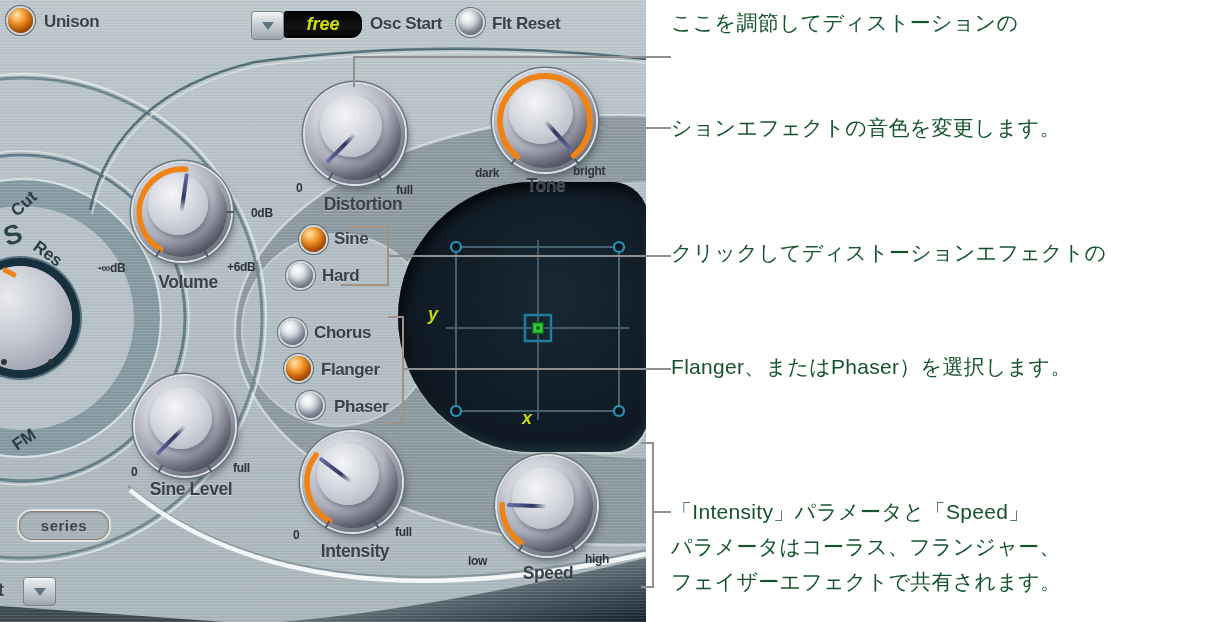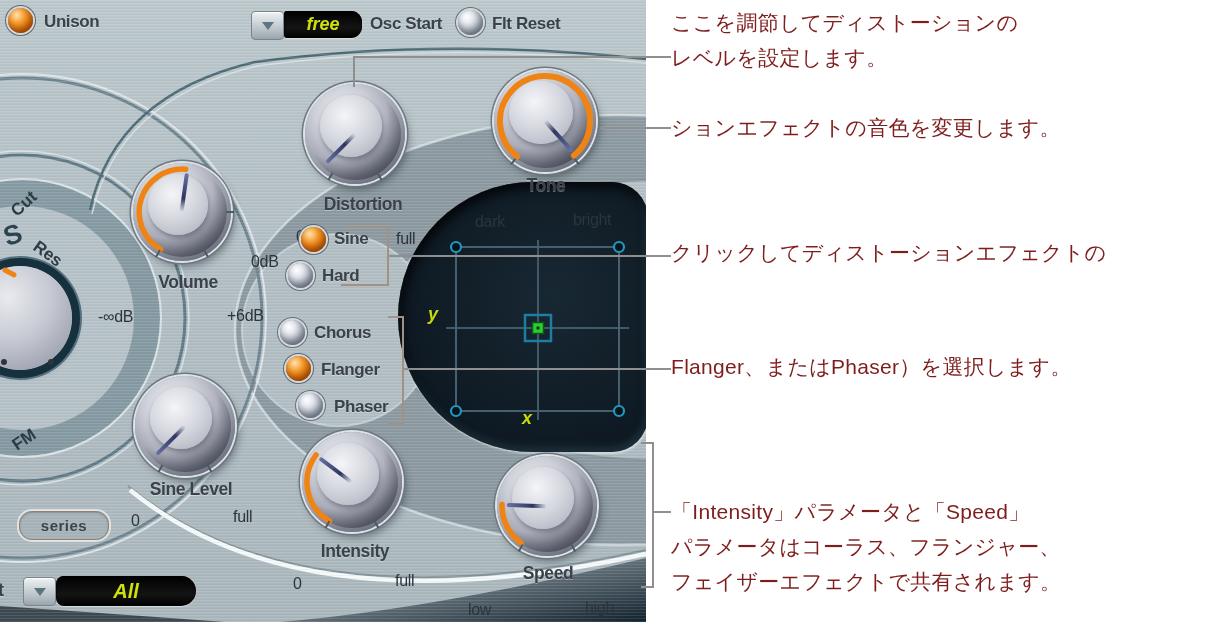--- a/index.html
+++ b/index.html
@@ -30,21 +30,21 @@
        background:radial-gradient(circle at 35% 28%,#ffffff 0%,#e6e9ee 25%,#b4bac4 58%,#7e8591 100%);
        box-shadow:0 0 0 2px #d2d8dc,0 0 0 3px #677179,inset -2px -4px 6px rgba(55,64,80,.55);}
   .led.on{background:radial-gradient(circle at 35% 28%,#ffe2ae 0%,#f49a2c 35%,#d96e08 68%,#944503 100%);
        box-shadow:0 0 0 2px #d2d8dc,0 0 0 3px #5d6770,inset -2px -4px 6px rgba(110,40,0,.55);}
 
   
   .plabel{position:absolute;font-size:17px;font-weight:bold;color:#3b4148;letter-spacing:-.4px;
           text-shadow:0 1px 0 rgba(255,255,255,.35);white-space:nowrap;}
   .klabel{position:absolute;font-size:17.5px;font-weight:bold;color:#3b4148;letter-spacing:-.4px;
           text-shadow:0 1px 0 rgba(255,255,255,.35);text-align:center;white-space:nowrap;}
-  .scale{position:absolute;font-size:16px;font-weight:normal;color:#2e343b;letter-spacing:-.3px;white-space:nowrap;margin-top:47px;}
+  .scale{position:absolute;font-size:12px;font-weight:bold;color:#2e343b;letter-spacing:-.3px;white-space:nowrap;}
   .rot{position:absolute;font-size:17px;font-weight:bold;color:#2c3c44;letter-spacing:0;white-space:nowrap;}
 
   
   .dd-btn{position:absolute;width:31px;height:27px;border-radius:4px;
           background:linear-gradient(#eef2f4,#b6bfc5 70%,#9aa5ab);
           border:1px solid #79858d;box-shadow:inset 0 1px 0 #fff;display:flex;align-items:center;justify-content:center;}
   .tri{width:0;height:0;border-left:6px solid transparent;border-right:6px solid transparent;border-top:8px solid #5c757f;}
   .display{position:absolute;background:linear-gradient(#000 0%,#141414 60%,#000);
           border-radius:3px 11px 11px 3px;box-shadow:inset 0 2px 3px rgba(0,0,0,.9),0 1px 1px rgba(255,255,255,.5);
           display:flex;align-items:center;justify-content:center;
@@ -60,21 +60,21 @@
        border-radius:135px 36px 36px 135px;
        background:radial-gradient(ellipse at 62% 42%,#182833 0%,#101c26 55%,#0a131b 100%);
        box-shadow:inset 3px 6px 12px rgba(0,0,0,.8),inset -2px -4px 8px rgba(95,135,155,.28),1px 2px 2px rgba(255,255,255,.45);}
   .pad-label{position:absolute;font-size:18px;font-weight:bold;font-style:italic;color:#c6dc0a;}
 
   
   .cl{position:absolute;background:#8f8f8f;}
   .cl.tan{background:#a29283;}
 
   
-  .ann{position:absolute;left:671px;width:535px;color:#7f1d1d;}
+  .ann{position:absolute;left:671px;width:535px;color:#14532d;}
   .ann-line{font-size:21px;line-height:35px;letter-spacing:.3px;white-space:nowrap;}
 
   
   .bigknob{position:absolute;width:104px;height:104px;border-radius:50%;
        background:radial-gradient(circle at 38% 30%,#e8eaee 0%,#c6c9d2 45%,#a2a6b3 78%,#8d919e 100%);
        box-shadow:0 0 0 8px #17303d,0 0 0 10px #55717d,2px 4px 8px rgba(0,0,0,.45);}
   .dot{position:absolute;width:6px;height:6px;border-radius:50%;background:#30343a;}
   .otick{position:absolute;width:15px;height:5px;border-radius:2px;background:#ef8414;}
 </style>
 </head>
@@ -249,23 +249,20 @@
       <div class="dot" style="left:80px;top:93px"></div>
     </div>
     <div class="rot" style="left:12px;top:430px;transform:rotate(-34deg)">FM</div>
     <div class="series-btn" style="left:19px;top:511px;width:88px;height:27px">
       <span>series</span>
     </div>
     <div class="plabel" style="left:-2px;top:580px;font-size:18px">t</div>
     <div class="dd-btn" style="left:23px;top:577px">
       <span class="tri"></span>
     </div>
-    <div class="display big" style="left:56px;top:576px;width:140px;height:30px">
-      <span>All</span>
-    </div>
   </div>
 
   <div class="cl" style="left:353px;top:56px;width:2px;height:31px"></div>
   <div class="cl" style="left:353px;top:56px;width:318px;height:2px"></div>
   <div class="cl" style="left:600px;top:127px;width:71px;height:2px"></div>
 
   <div class="cl tan" style="left:346px;top:226px;width:43px;height:2px"></div>
   <div class="cl tan" style="left:387px;top:226px;width:2px;height:60px"></div>
   <div class="cl tan" style="left:341px;top:284px;width:48px;height:2px"></div>
   <div class="cl" style="left:389px;top:255px;width:282px;height:2px"></div>
@@ -275,21 +272,20 @@
   <div class="cl tan" style="left:388px;top:422px;width:16px;height:2px"></div>
   <div class="cl" style="left:404px;top:368px;width:267px;height:2px"></div>
 
   <div class="cl" style="left:641px;top:442px;width:13px;height:2px"></div>
   <div class="cl" style="left:652px;top:442px;width:2px;height:146px"></div>
   <div class="cl" style="left:641px;top:586px;width:13px;height:2px"></div>
   <div class="cl" style="left:652px;top:511px;width:19px;height:2px"></div>
 
   <div class="ann" style="top:5px">
     <div class="ann-line">ここを調節してディストーションの</div>
-    <div class="ann-line">レベルを設定します。</div>
   </div>
   <div class="ann" style="top:110px">
     <div class="ann-line">ションエフェクトの音色を変更します。</div>
   </div>
   <div class="ann" style="top:235px">
     <div class="ann-line">クリックしてディストーションエフェクトの</div>
   </div>
   <div class="ann" style="top:349px">
     <div class="ann-line">Flanger、またはPhaser）を選択します。</div>
   </div>

